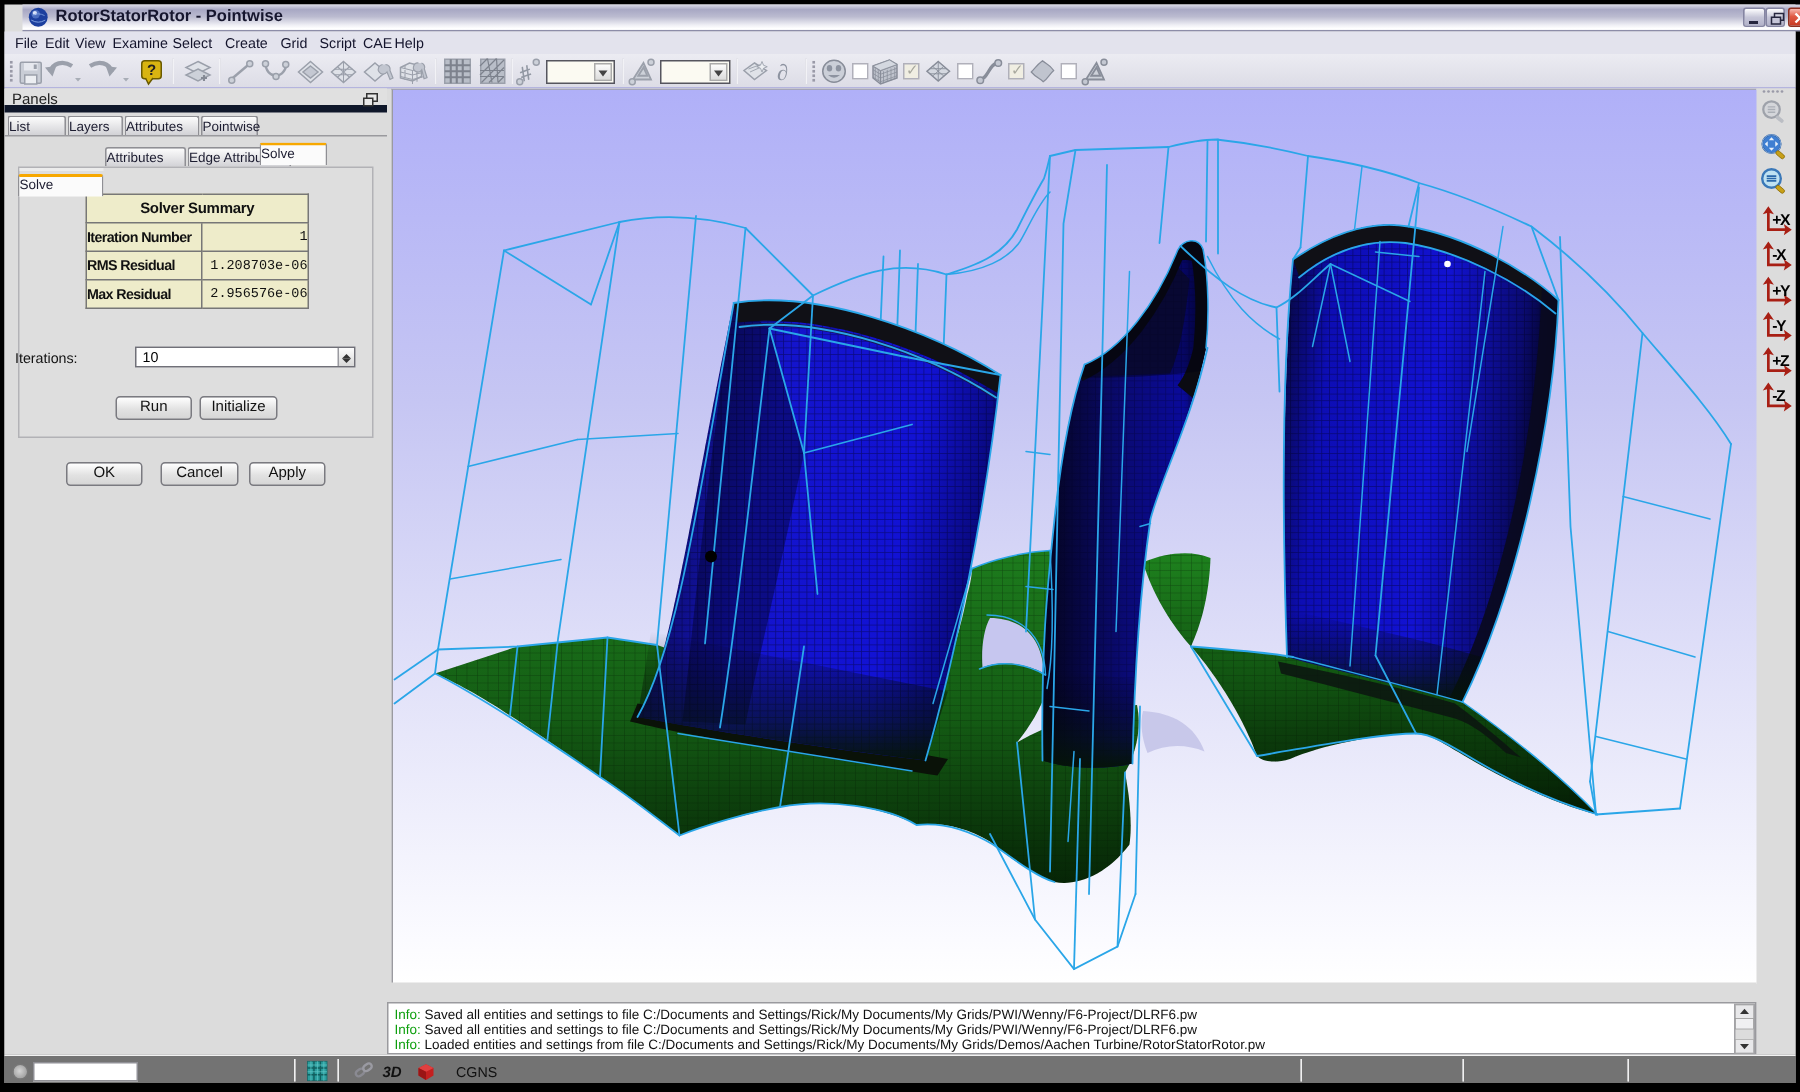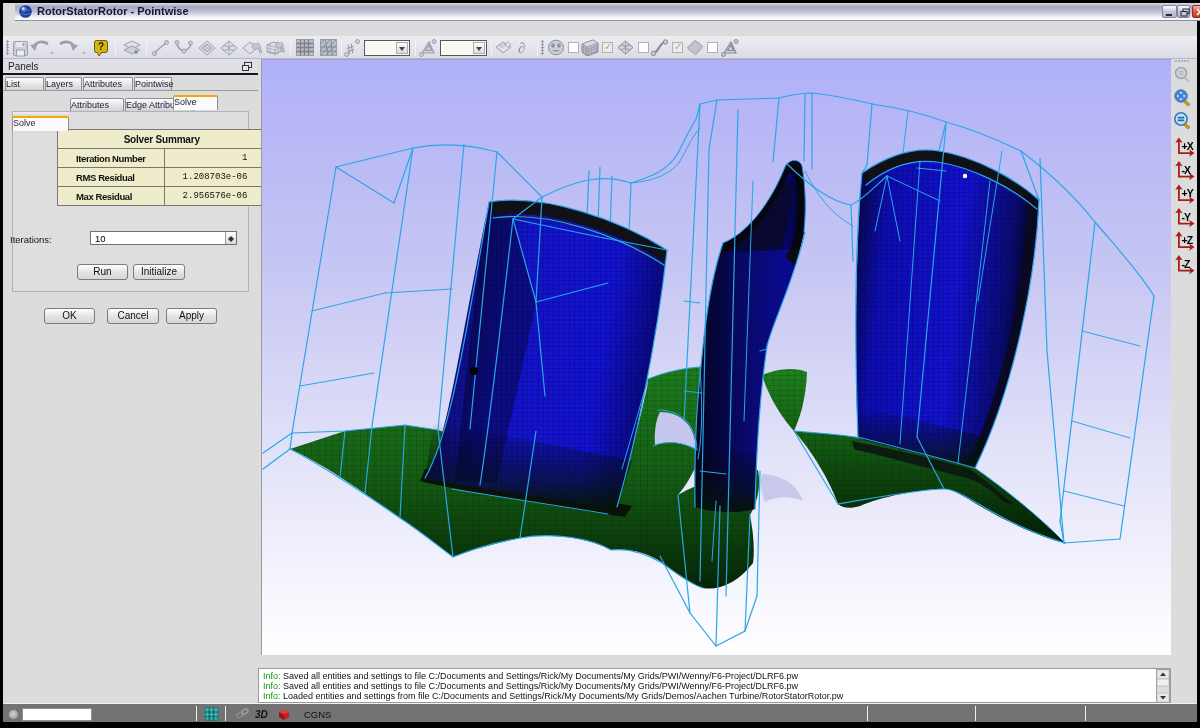--- a/index.html
+++ b/index.html
@@ -34,32 +34,32 @@
 .cbox { position:absolute; top:6px; width:11px; height:11px; background:#fff; border:1px solid #b0b0ba; }
 .cbox.chk { background:#f0eee2; }
 .cbox.chk:after { content:"\2713"; position:absolute; left:1px; top:-2px; font-size:10px; color:#a8a89e; }
 .combo { position:absolute; top:4px; height:16px; background:#fbfaf2; border:1px solid #55555e; }
 .combo .arr { position:absolute; right:1px; top:1px; width:12px; height:12px; background:linear-gradient(180deg,#fcfcfc,#dcdcdc); border:1px solid #aaa; }
 .combo .arr:after { content:""; position:absolute; left:2px; top:4px; border:3px solid transparent; border-top:4px solid #444; }
 
 
 #lpanel { position:absolute; left:0; top:56px; width:255px; height:644px; background:#dcdcdc; }
 #ptitle { position:absolute; left:0; top:0; width:100%; height:16px; background:#e0e0e0;
-  border-bottom:2px solid #0f172a; font-size:10px; color:#222; }
+  border-bottom:5px solid #0f172a; font-size:10px; color:#222; }
 #ptitle span{ position:absolute; left:5px; top:2px; }
 .tab { position:absolute; height:13px; border:1px solid #8f8f94; border-bottom:none;
   border-radius:2px 2px 0 0; background:linear-gradient(180deg,#fcfcfc,#d2d2d6);
   font-size:9px; color:#1c1c30; text-align:left; }
 .tab.sel { background:#fbfbfb; border-top:2px solid #f7a800; height:15px; z-index:2;margin-top:20px;}
 .tab span { position:relative; top:1px; white-space:nowrap;}
 .tab.sel span { top:0px; }
 
 #stable { position:absolute; left:54px; top:70px; width:149px; border-collapse:collapse;
   background:#eeecca; color:#111; }
-#stable td { border:1px solid #777; height:19px; padding:0 18px; white-space:nowrap; overflow:hidden; }
+#stable td { border:1px solid #777; height:19px; padding:0 0; white-space:nowrap; overflow:hidden; }
 #stable .hdr { text-align:center; font-weight:bold; font-size:10px; letter-spacing:-0.2px; }
 #stable .lbl { font-weight:bold; font-size:9.5px; letter-spacing:-0.4px; width:77px;margin-left:36px; }
 #stable .val { text-align:right; font-family:"Liberation Mono", monospace; font-size:9px; }
 
 .btn { position:absolute; height:16px; border:1px solid #7a7a80; border-radius:3px;
   background:linear-gradient(180deg,#ffffff,#e2e2e2 55%,#d6d6d6); font-size:10px; color:#111; text-align:center; }
 .btn span{ position:relative; top:1px; }
 
 #spin { position:absolute; left:87px; top:172px; width:147px; height:14px; background:#fff; border:1px solid #707078; font-size:9.5px; }
 #spin i { font-style:normal; position:absolute; left:4px; top:1px; }
@@ -105,20 +105,32 @@
         <svg width="15" height="13">
           <rect x="5" y="3" width="6" height="4.5" fill="none" stroke="#26263e"></rect>
           <rect x="3" y="5.5" width="6" height="4.5" fill="#c6c6d8" stroke="#26263e"></rect>
         </svg>
       </div>
     <div class="winbtn" id="btncls">
         <svg width="15" height="13">
           <path d="M4 3 L10 9 M10 3 L4 9" stroke="#fff" stroke-width="1.6"></path>
         </svg>
       </div>
+  </div>
+  <div id="menubar">
+    <span style="left:7px">File</span>
+      <span style="left:27px">Edit</span>
+      <span style="left:47px">View</span>
+    <span style="left:72px">Examine</span>
+      <span style="left:112px">Select</span>
+      <span style="left:147px">Create</span>
+    <span style="left:184px">Grid</span>
+      <span style="left:210px">Script</span>
+      <span style="left:239px">CAE</span>
+    <span style="left:260px">Help</span>
   </div>
   <div id="toolbar">
     <div class="tdots" style="left:3px"></div>
     <svg id="tbicons" style="position:absolute;left:0;top:0" width="760" height="23" viewBox="0 0 760 23">
       <g stroke="#9ba0ab" fill="#c9cdd6">
         <g transform="translate(10,5)">
             <rect x="0.5" y="0.5" width="14" height="14" rx="1"></rect>
             <rect x="3" y="1" width="9" height="5" fill="#e6e8ee" stroke="none"></rect>
             <rect x="3.5" y="9" width="8" height="6" fill="#eceef2"></rect>
             <rect x="9.5" y="2" width="2" height="3" fill="#9ba0ab" stroke="none"></rect>

